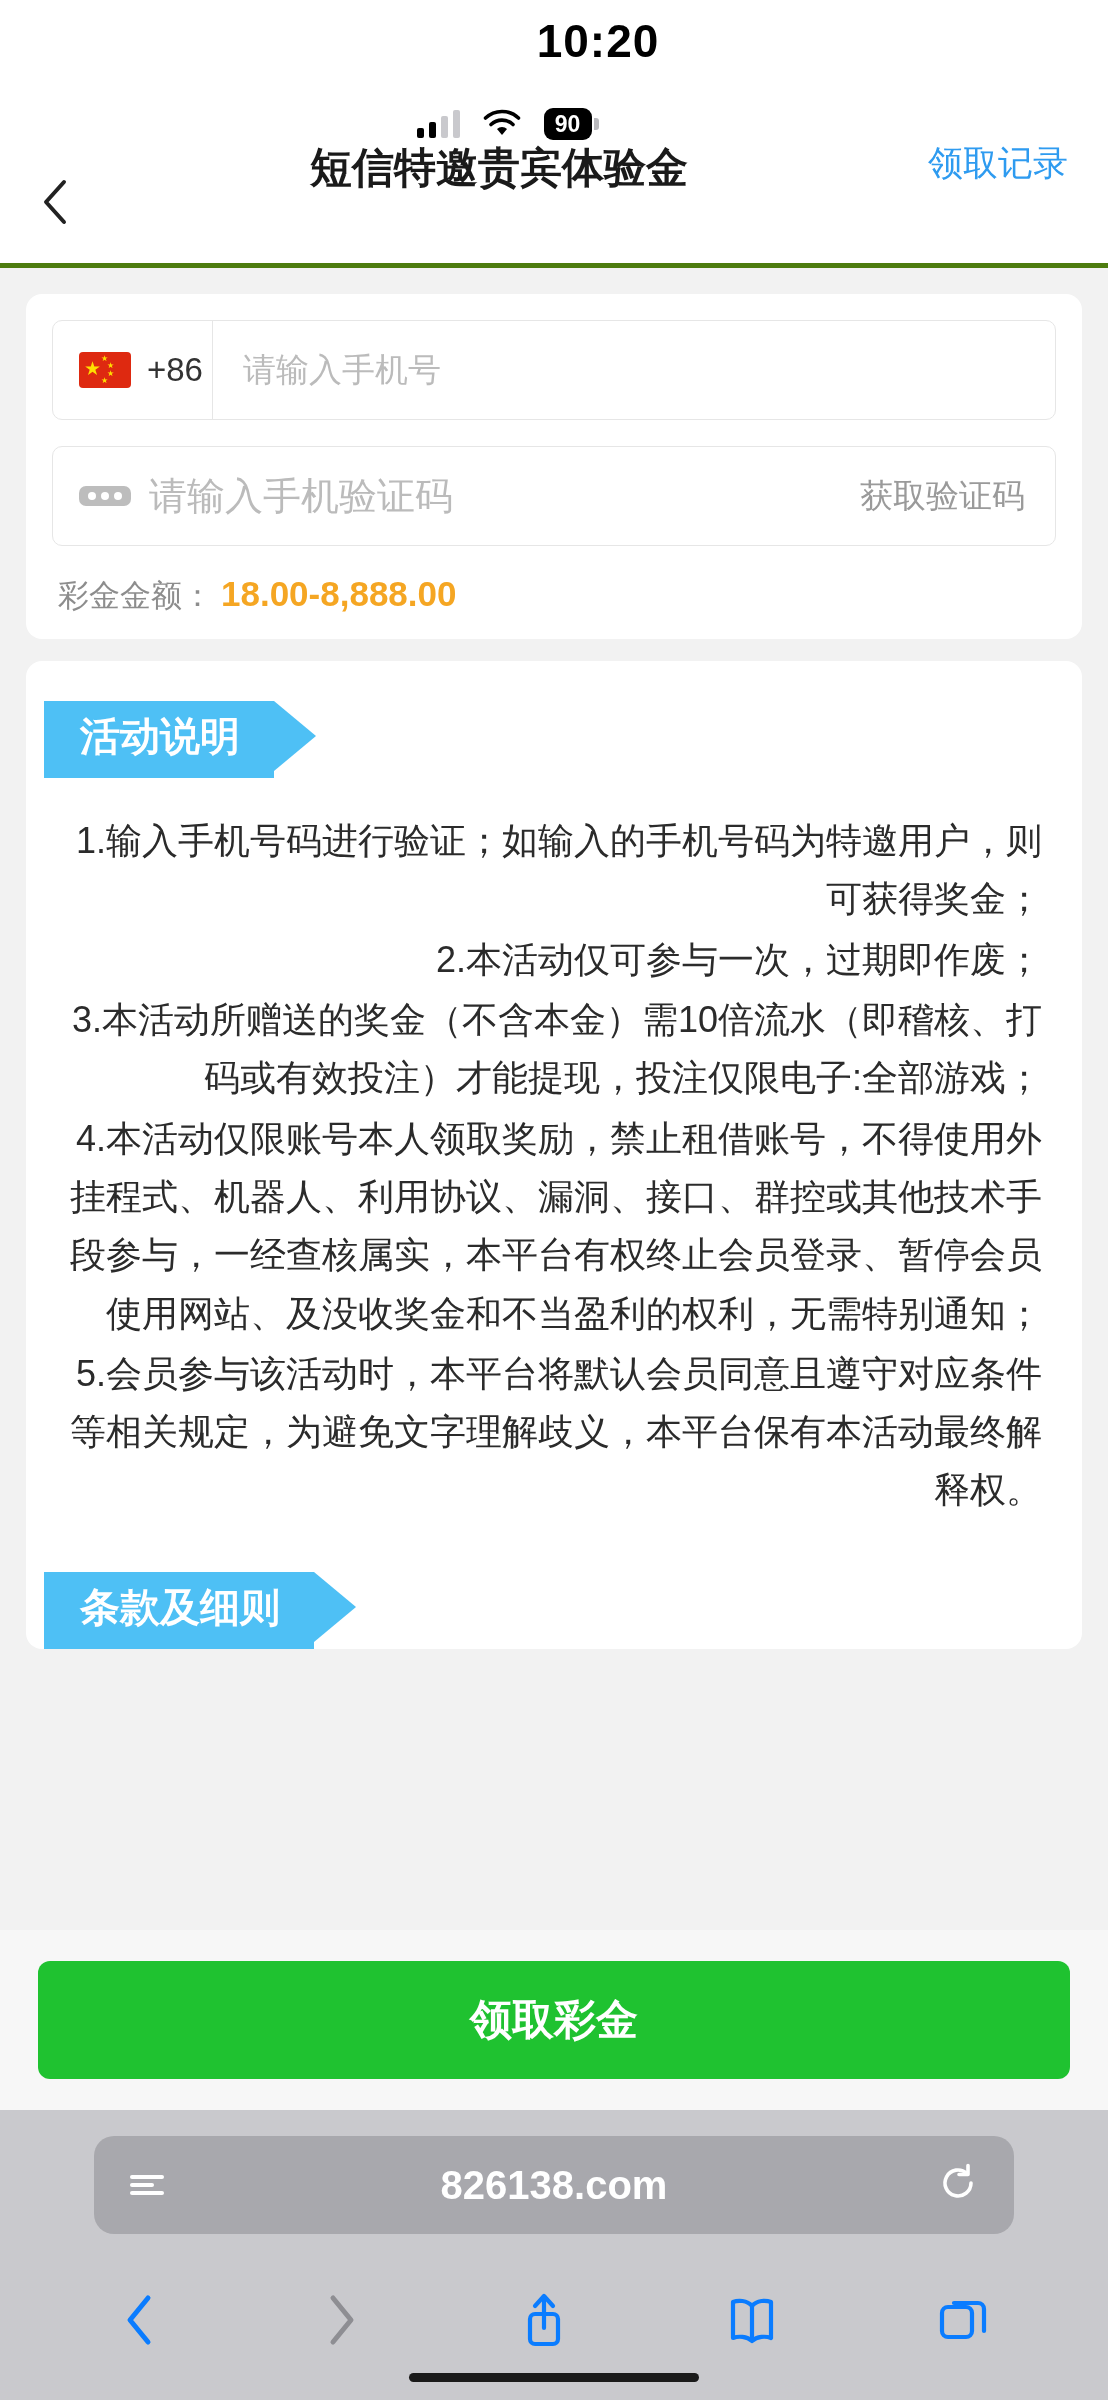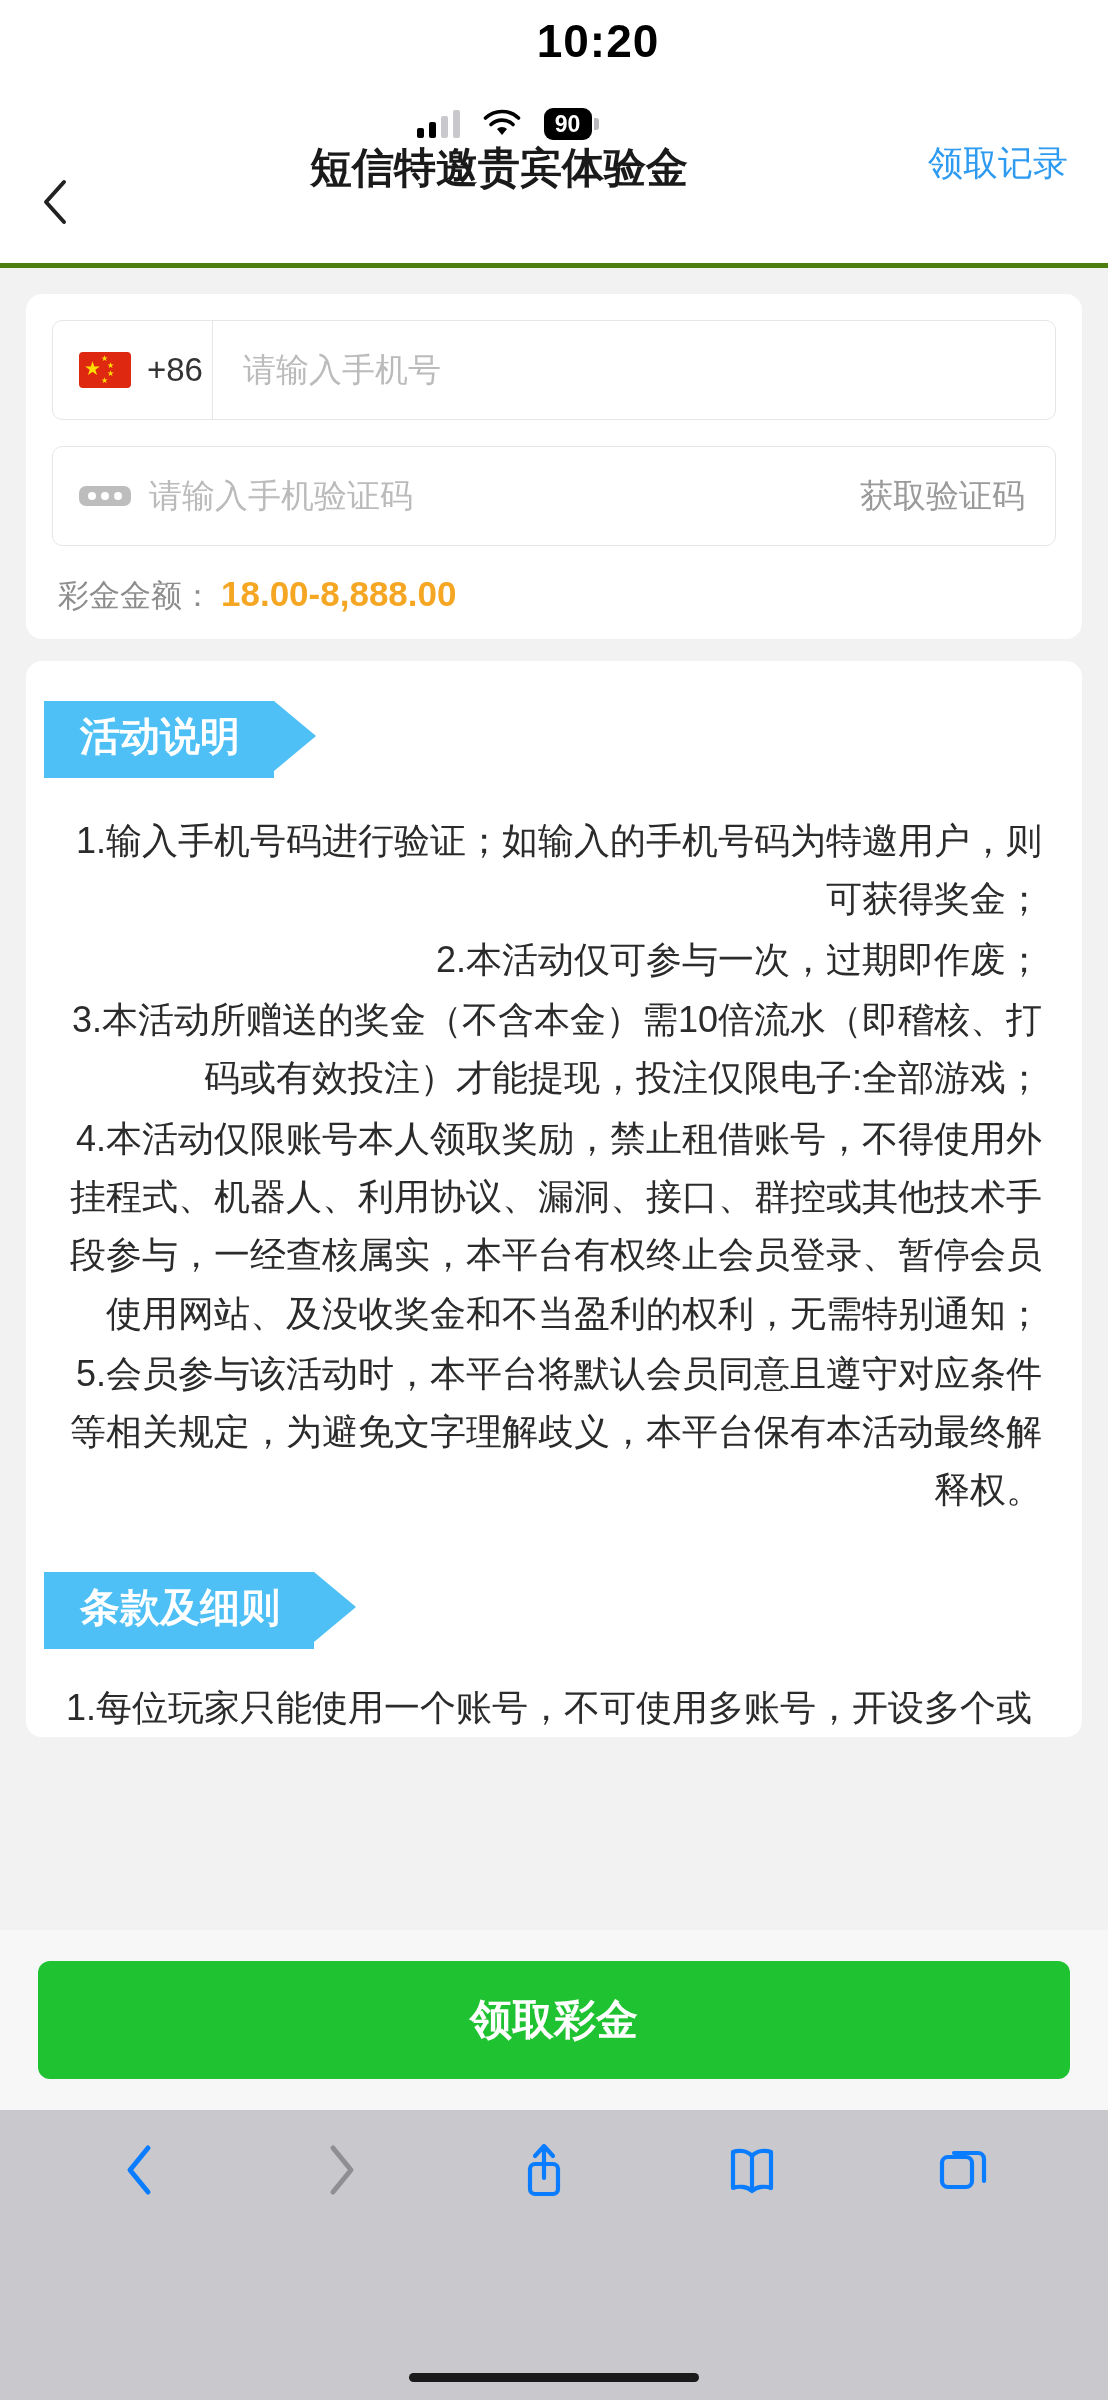--- a/index.html
+++ b/index.html
@@ -181,21 +181,21 @@
     gap: 5px;
     align-items: center;
     flex: none;
   }
   .dots-icon i {
     width: 8px; height: 8px; border-radius: 50%; background: #fff; display:block;
   }
   .code-input {
     flex: 1;
     padding-left: 18px;
-    font-size: 33px;
+    font-size: 38px;
     color: #bbbbbb;
   }
   .get-code {
     font-size: 33px;
     color: #9a9a9a;
     padding-right: 30px;
     white-space: nowrap;
   }
   .amount-row {
     margin-top: 28px;
@@ -407,31 +407,44 @@
     <div class="info-card">
       <div class="ribbon">活动说明</div>
       <div class="rules">
         <p>1.输入手机号码进行验证；如输入的手机号码为特邀用户，则可获得奖金；</p>
         <p>2.本活动仅可参与一次，过期即作废；</p>
         <p>3.本活动所赠送的奖金（不含本金）需10倍流水（即稽核、打码或有效投注）才能提现，投注仅限电子:全部游戏；</p>
         <p>4.本活动仅限账号本人领取奖励，禁止租借账号，不得使用外挂程式、机器人、利用协议、漏洞、接口、群控或其他技术手段参与，一经查核属实，本平台有权终止会员登录、暂停会员使用网站、及没收奖金和不当盈利的权利，无需特别通知；</p>
         <p>5.会员参与该活动时，本平台将默认会员同意且遵守对应条件等相关规定，为避免文字理解歧义，本平台保有本活动最终解释权。</p>
       </div>
       <div class="ribbon terms-head">条款及细则</div>
-      <div class="terms">
-        <p>1.每位玩家只能使用一个账号，不可使用多账号，开设多个或</p>
-      </div>
     </div>
   </div>
 
   <div class="cta-wrap">
     <button class="cta">领取彩金</button>
   </div>
 
   <div class="browser">
+    <div class="url-row">
+      <div class="url-pill">
+        <div class="aa-icon">
+          <span></span>
+            <span></span>
+            <span></span>
+        </div>
+        <div class="url-text">826138.com</div>
+        <div class="reload">
+          <svg width="40" height="40" viewBox="0 0 40 40">
+            <path d="M33 20 a13 13 0 1 1 -4.2 -9.6" stroke="#fff" stroke-width="3.6" fill="none" stroke-linecap="round"></path>
+            <path d="M30 2.5 L30 11.5 L21 11.5" stroke="#fff" stroke-width="3.6" fill="none" stroke-linecap="round" stroke-linejoin="round"></path>
+          </svg>
+        </div>
+      </div>
+    </div>
     <div class="tabbar">
       <div>
         <svg width="44" height="56" viewBox="0 0 44 56">
           <path d="M30 6 L12 28 L30 50" stroke="#0a7cff" stroke-width="5" fill="none" stroke-linecap="round" stroke-linejoin="round"></path>
         </svg>
       </div>
       <div>
         <svg width="44" height="56" viewBox="0 0 44 56">
           <path d="M14 6 L32 28 L14 50" stroke="#8e8e93" stroke-width="5" fill="none" stroke-linecap="round" stroke-linejoin="round"></path>
         </svg>

